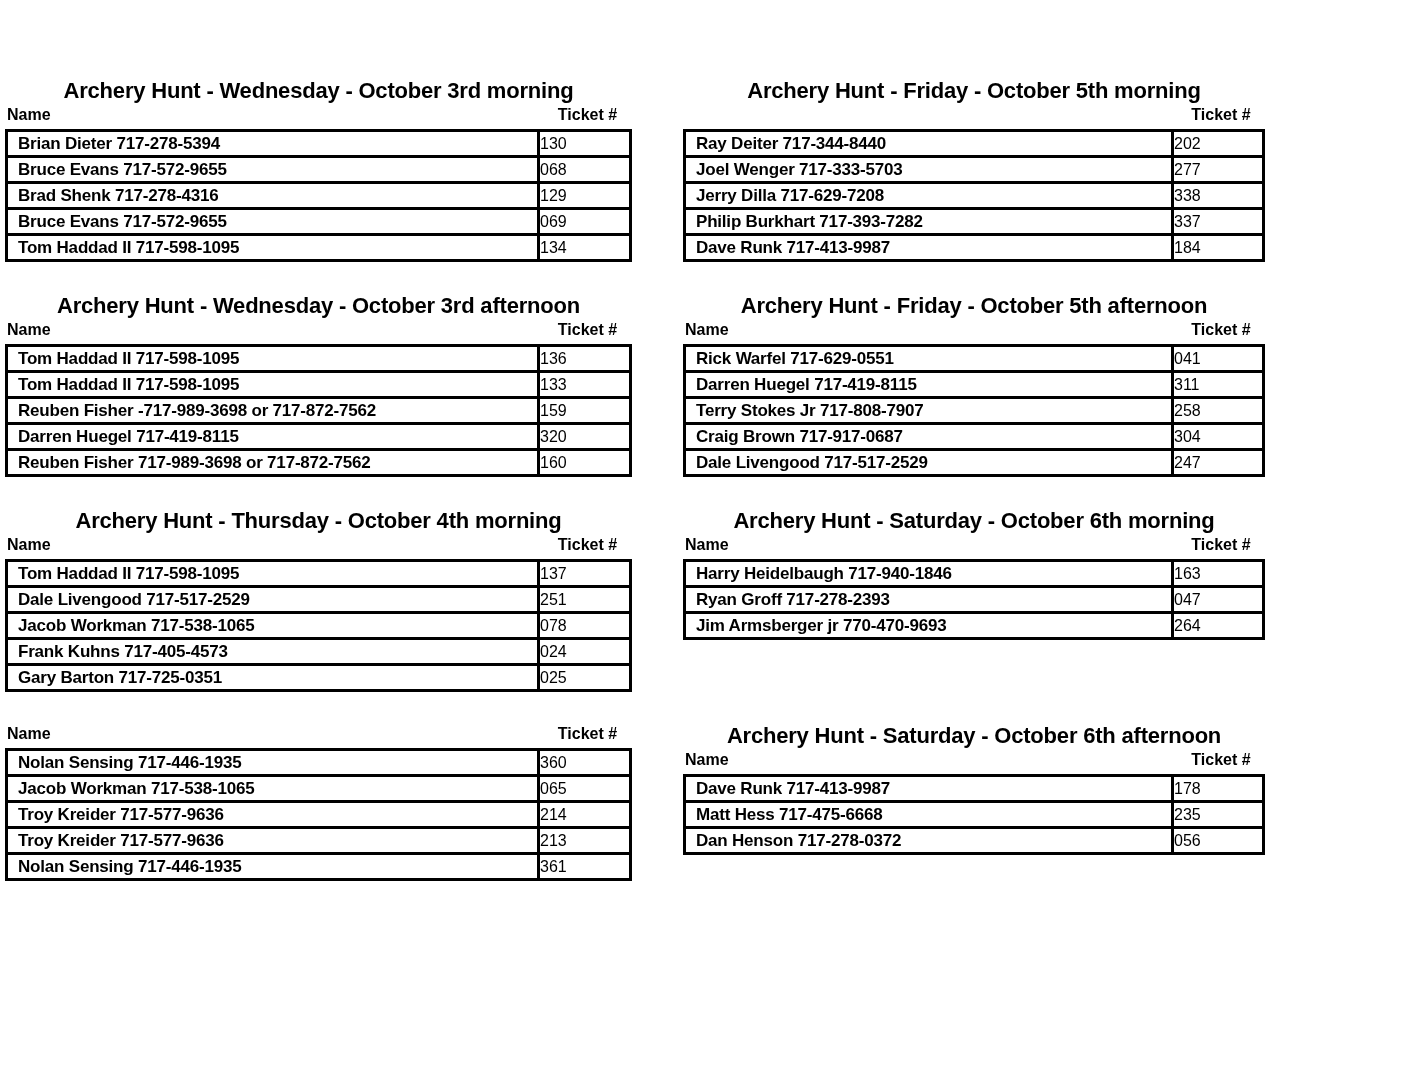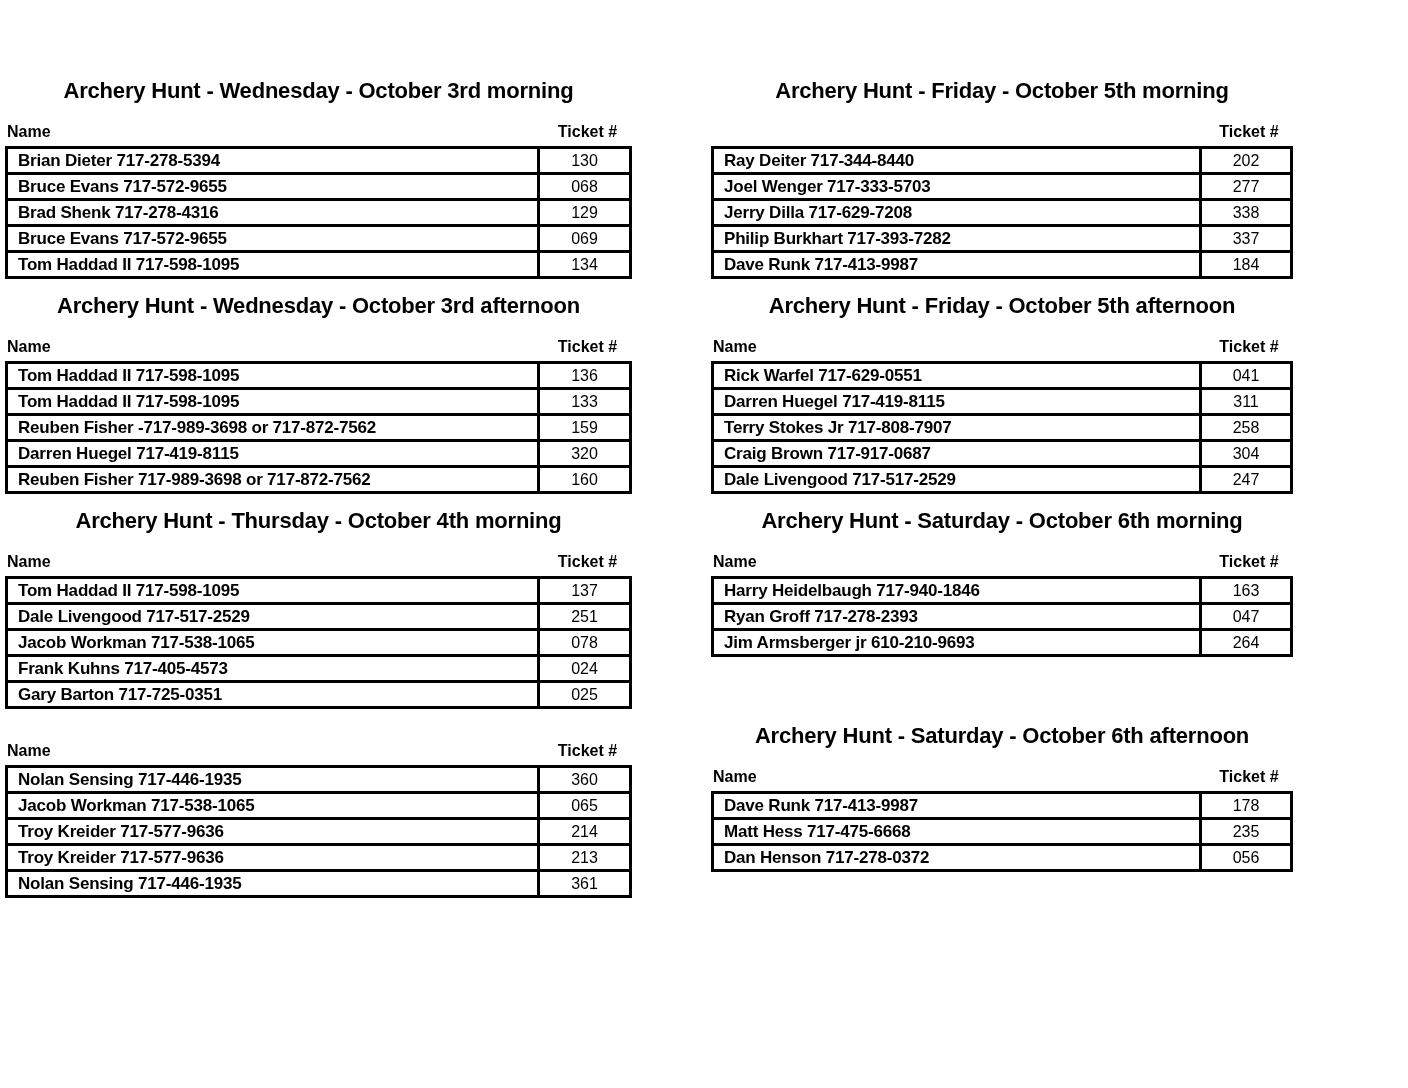--- a/index.html
+++ b/index.html
@@ -10,41 +10,41 @@
     color: #000000;
   }
   body {
     width: 1408px;
     height: 1088px;
     overflow: hidden;
   }
   .page {
     display: flex;
     padding: 78px 0 0 5px;
-    gap: 79px;
+    gap: 51px;
   }
   .col { display: block; }
   .col-left  { width: 627px; }
   .col-right { width: 582px; }
 
   .section { height: 215px; }
 
   .tbl-title {
     font-size: 22px;
     font-weight: bold;
     text-align: center;
     line-height: 26px;
     white-space: nowrap;
     letter-spacing: -0.2px;
   }
 
   .hdr-row {
     display: flex;
     align-items: flex-end;
-    margin-top: 18px;
+    margin-top: 1px;
     height: 20px;
     font-size: 16px;
     font-weight: bold;
     line-height: 20px;
   }
   .hdr-name { padding-left: 2px; }
   .hdr-ticket {
     margin-left: auto;
     text-align: center;
   }
@@ -66,21 +66,21 @@
   }
   td.name-cell {
     font-size: 17px;
     font-weight: bold;
     padding-left: 10px;
     letter-spacing: -0.2px;
   }
   td.ticket-cell {
     font-size: 16px;
     font-weight: normal;
-    text-align: center;
+    text-align: left;
   }
   .col-left  td.ticket-cell { width: 89px; }
   .col-right td.ticket-cell { width: 88px; }
 </style>
 </head>
 <body>
 
 <div class="page">
 
   <div class="col col-left">
@@ -290,21 +290,21 @@
         <tbody>
           <tr>
             <td class="name-cell">Harry Heidelbaugh 717-940-1846</td>
             <td class="ticket-cell">163</td>
           </tr>
           <tr>
             <td class="name-cell">Ryan Groff 717-278-2393</td>
             <td class="ticket-cell">047</td>
           </tr>
           <tr>
-            <td class="name-cell">Jim Armsberger jr 610-210-9693</td>
+            <td class="name-cell">Jim Armsberger jr 770-470-9693</td>
             <td class="ticket-cell">264</td>
           </tr>
         </tbody>
       </table>
     </div>
 
     <div class="section">
       <div class="tbl-title">Archery Hunt - Saturday - October 6th afternoon</div>
       <div class="hdr-row">
         <span class="hdr-name">Name</span>

